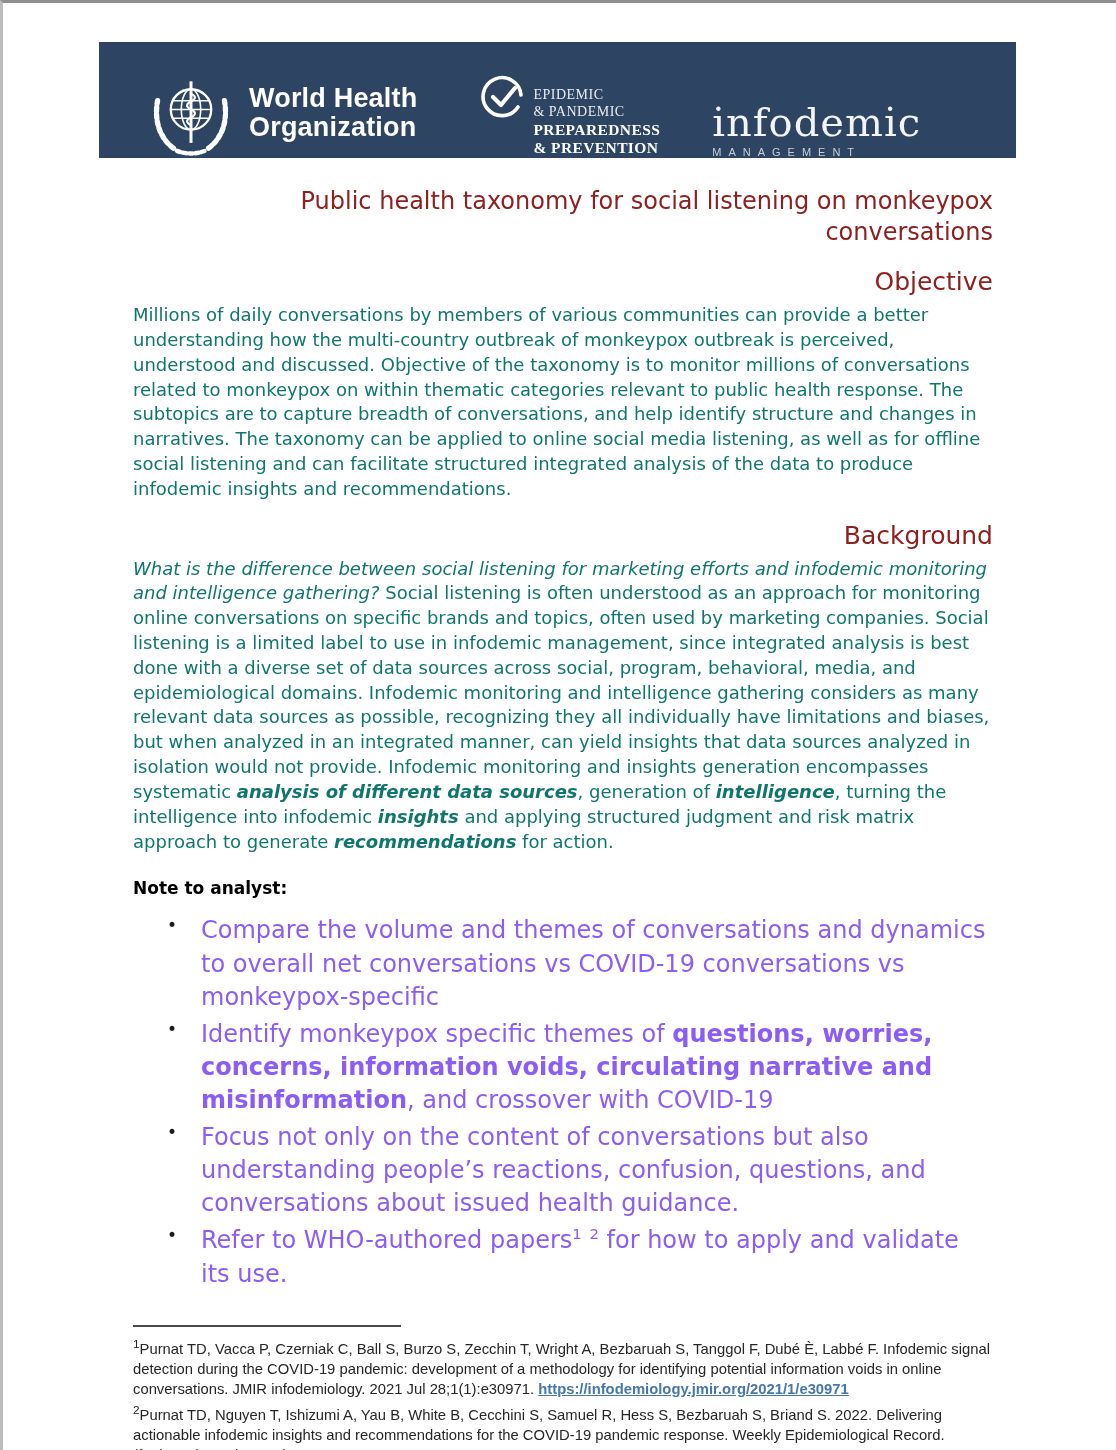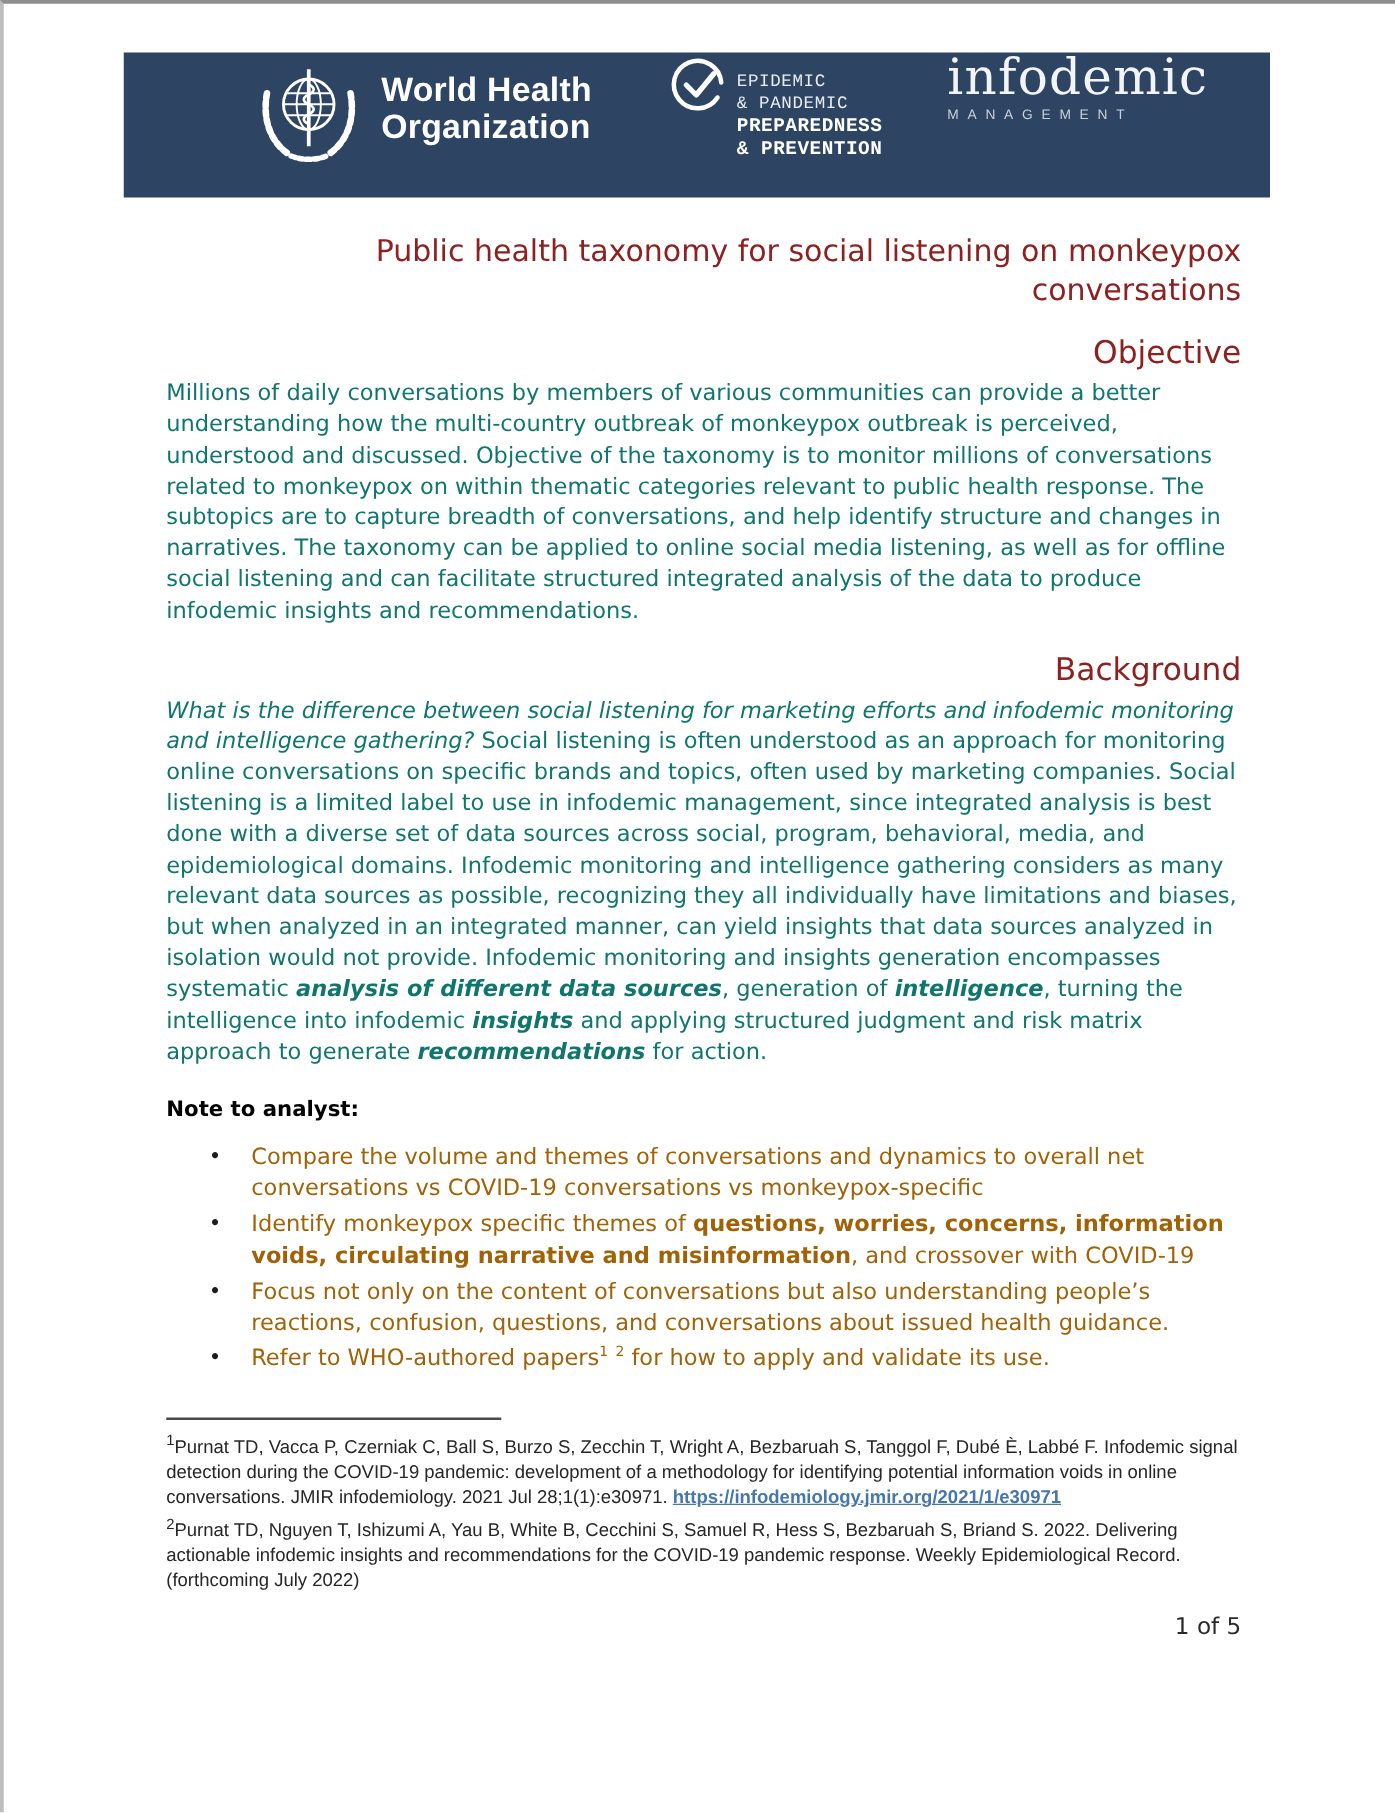--- a/index.html
+++ b/index.html
@@ -21,33 +21,33 @@
     background:#fff;
     border-top:3px solid #8f8f8f;
     border-left:3px solid #bdbdbd;
     overflow:hidden;
   }
   
   .banner{
     margin:39px 0 0 96px;
     width:917px;height:116px;
     background:var(--banner);
-    display:flex;align-items:flex-start;
-    padding-left:104px;
+    display:flex;align-items:flex-end;
+    padding-left:48px;
   }
   .who-block{display:flex;align-items:center;}
   .who-emblem{width:88px;height:90px;flex:none;}
   .who-name{
     margin-left:14px;color:#fff;font-weight:bold;
     font-size:27px;line-height:1.08;letter-spacing:.2px;
     font-family:"Liberation Sans",sans-serif;
   }
   .epp-block{display:flex;margin-left:60px;align-items:flex-start;}
   .epp-check{width:50px;height:50px;flex:none;margin-top:2px;margin-right:6px;}
-  .epp-text{color:#e8ecf2;font-family:Liberation Mono, monospace;margin-top:16px;}
+  .epp-text{color:#e8ecf2;font-family:Liberation Serif, serif;margin-top:16px;}
   .epp-text .l1,.epp-text .l2{font-size:14px;line-height:1.2;letter-spacing:.5px;font-weight:400;}
   .epp-text .l3,.epp-text .l4{font-size:15.5px;line-height:1.2;letter-spacing:.4px;font-weight:bold;color:#ffffff;}
   .infodemic-block{margin-left:52px;color:#f2f4f7;}
   .infodemic-title{
     font-family:"DejaVu Serif","Liberation Serif",serif;
     font-size:40px;line-height:1;letter-spacing:1px;
   }
   .infodemic-sub{
     font-family:"Liberation Sans",sans-serif;
     font-size:11px;letter-spacing:7px;margin-top:4px;color:#c7d0dc;
@@ -61,22 +61,22 @@
   }
   .doc-subtitle{font-size:18.5px;margin-top:5px;color:#303030;}
   h2.sec{
     color:var(--accent);font-weight:400;
     font-size:25px;margin:20px 0 6px 0;line-height:1.15;text-align:right;
   }
   p.body{font-size:18px;line-height:1.38;margin:0;color:#0f766e;}
   .note-head{font-size:17px;font-weight:bold;color:#000000;margin-top:24px;}
   ul.notes{list-style:none;margin:16px 0 0 0;padding:0 0 0 68px;}
   ul.notes li{
-    position:relative;font-size:18px;line-height:1.38;
-    margin-bottom:4px;color:#a16207;
+    position:relative;font-size:24px;line-height:1.38;
+    margin-bottom:4px;color:#8b5cf6;
   }
   ul.notes li::before{
     content:"\2022";
     position:absolute;left:-34px;top:0;
     font-size:17px;color:#1c1c1c;
   }
   .bold{font-weight:bold;}
   .it{font-style:italic;}
   .bi{font-weight:bold;font-style:italic;}
   sup{font-size:.62em;vertical-align:super;line-height:0;}

